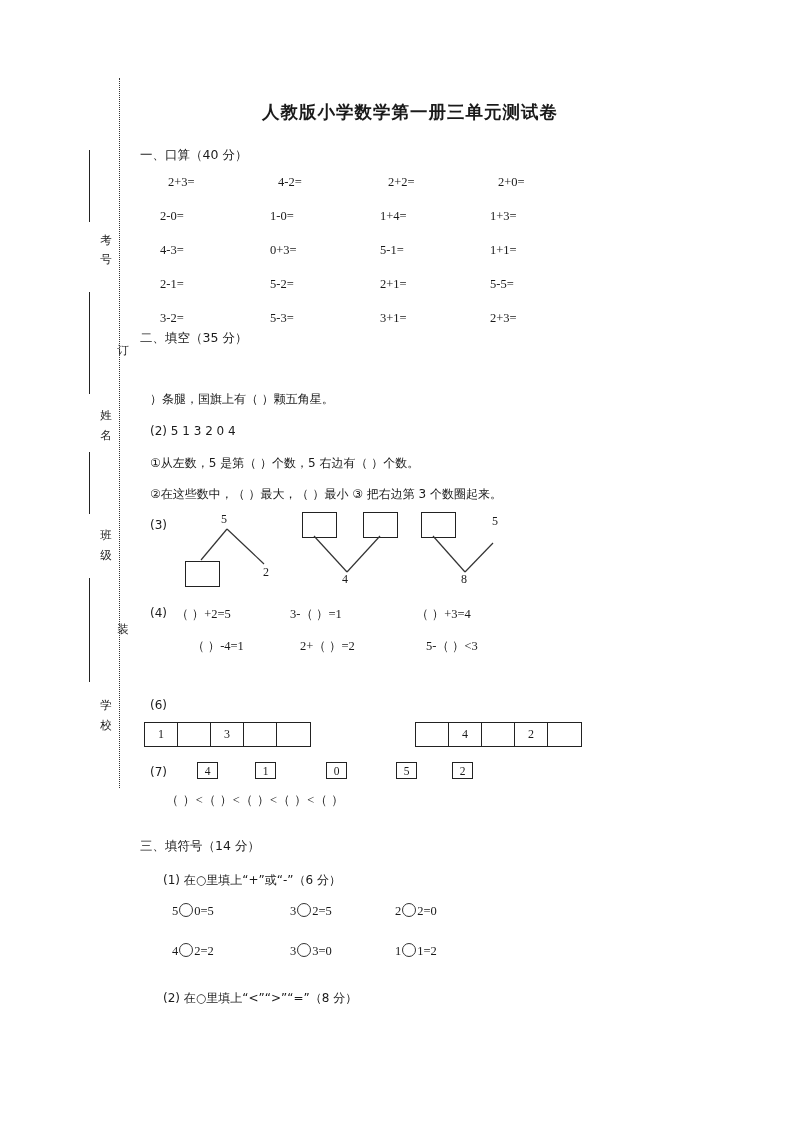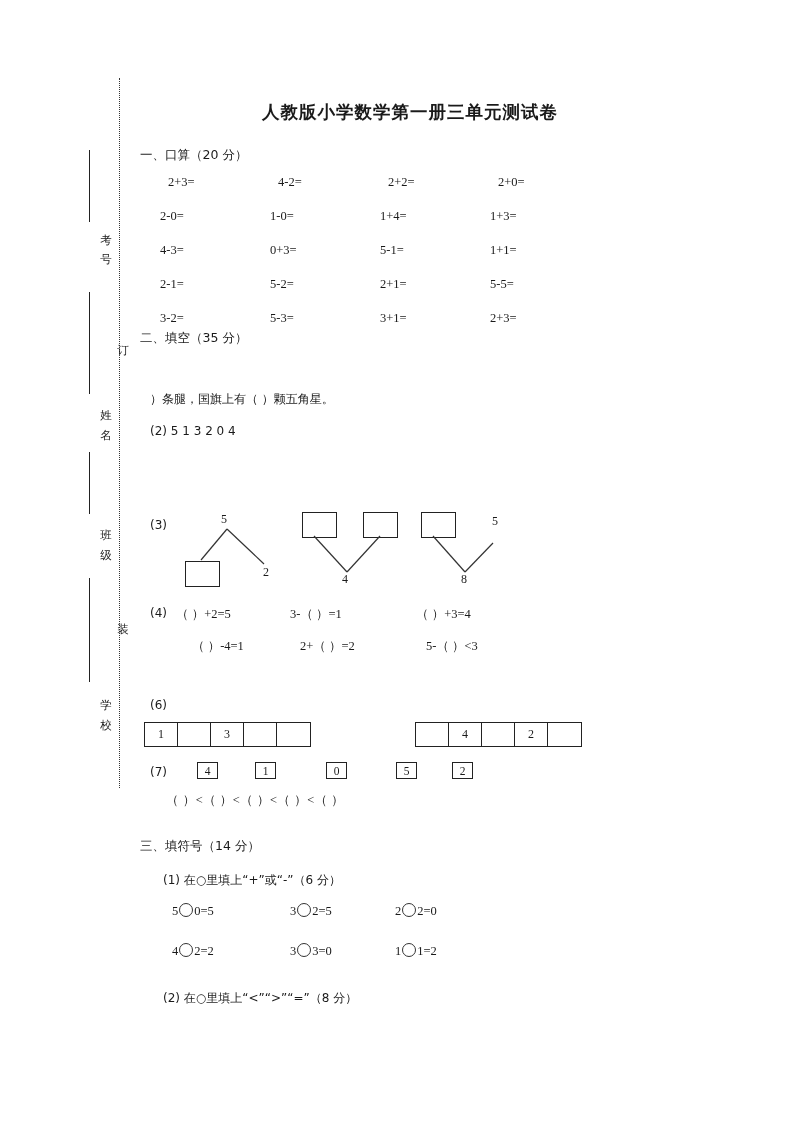--- a/index.html
+++ b/index.html
@@ -188,21 +188,21 @@
   <div class="seal-dot-word" style="top:614px;">装</div>
 
   <div class="seal-word" style="top:690px;">学 校</div>
   <div class="seal-rule" style="top:578px; height:104px;"></div>
 </div>
 
 <div id="paper">
 
   <div id="doc-title">人教版小学数学第一册三单元测试卷</div>
 
-  <div class="section-head" style="left:10px; top:147px;">一、口算（20 分）</div>
+  <div class="section-head" style="left:10px; top:147px;">一、口算（40 分）</div>
 
   <div id="oral-grid">
     <div class="oral-cell" style="left:8px;  top:0px;">2+3=</div>
     <div class="oral-cell" style="left:118px;top:0px;">4-2=</div>
     <div class="oral-cell" style="left:228px;top:0px;">2+2=</div>
     <div class="oral-cell" style="left:338px;top:0px;">2+0=</div>
 
     <div class="oral-cell" style="left:0px;  top:34px;">2-0=</div>
     <div class="oral-cell" style="left:110px;top:34px;">1-0=</div>
     <div class="oral-cell" style="left:220px;top:34px;">1+4=</div>
@@ -221,20 +221,22 @@
     <div class="oral-cell" style="left:0px;  top:136px;">3-2=</div>
     <div class="oral-cell" style="left:110px;top:136px;">5-3=</div>
     <div class="oral-cell" style="left:220px;top:136px;">3+1=</div>
     <div class="oral-cell" style="left:330px;top:136px;">2+3=</div>
   </div>
 
   <div class="section-head" style="left:10px; top:330px;">二、填空（35 分）</div>
 
   <div class="qline" style="left:20px; top:391px;">）条腿，国旗上有（     ）颗五角星。</div>
   <div class="qline" style="left:20px; top:424px;">(2) 5     1     3     2     0     4</div>
+  <div class="qline" style="left:20px; top:455px;">①从左数，5 是第（   ）个数，5 右边有（   ）个数。</div>
+  <div class="qline" style="left:20px; top:486px;">②在这些数中，（   ）最大，（   ）最小 ③ 把右边第 3 个数圈起来。</div>
 
   <div class="qline" style="left:20px; top:518px;">(3)</div>
 
   <div>
     <div class="bond-num" style="left:91px; top:512px;">5</div>
     <svg class="bond-svg" style="left:60px; top:524px;" width="110" height="50">
       <line x1="37" y1="5" x2="11" y2="36" stroke="#333" stroke-width="1.2"></line>
       <line x1="37" y1="5" x2="74" y2="40" stroke="#333" stroke-width="1.2"></line>
     </svg>
     <div class="bond-box" style="left:55px; top:561px; width:33px; height:24px;"></div>

